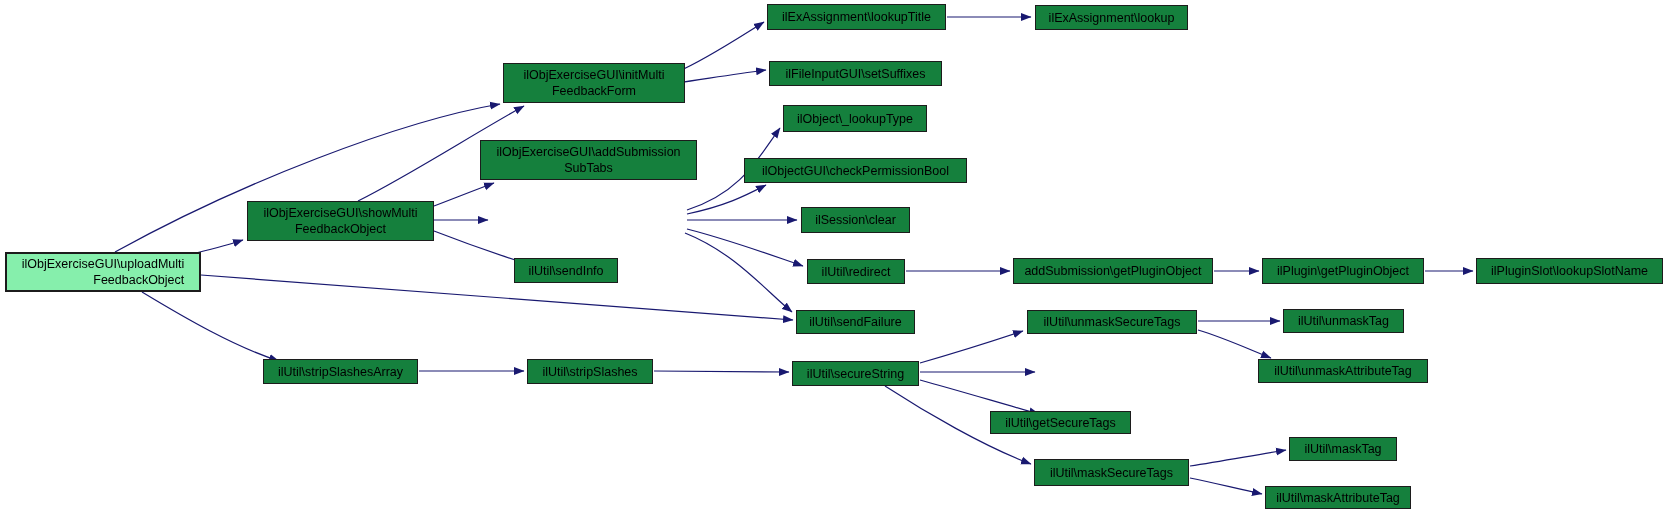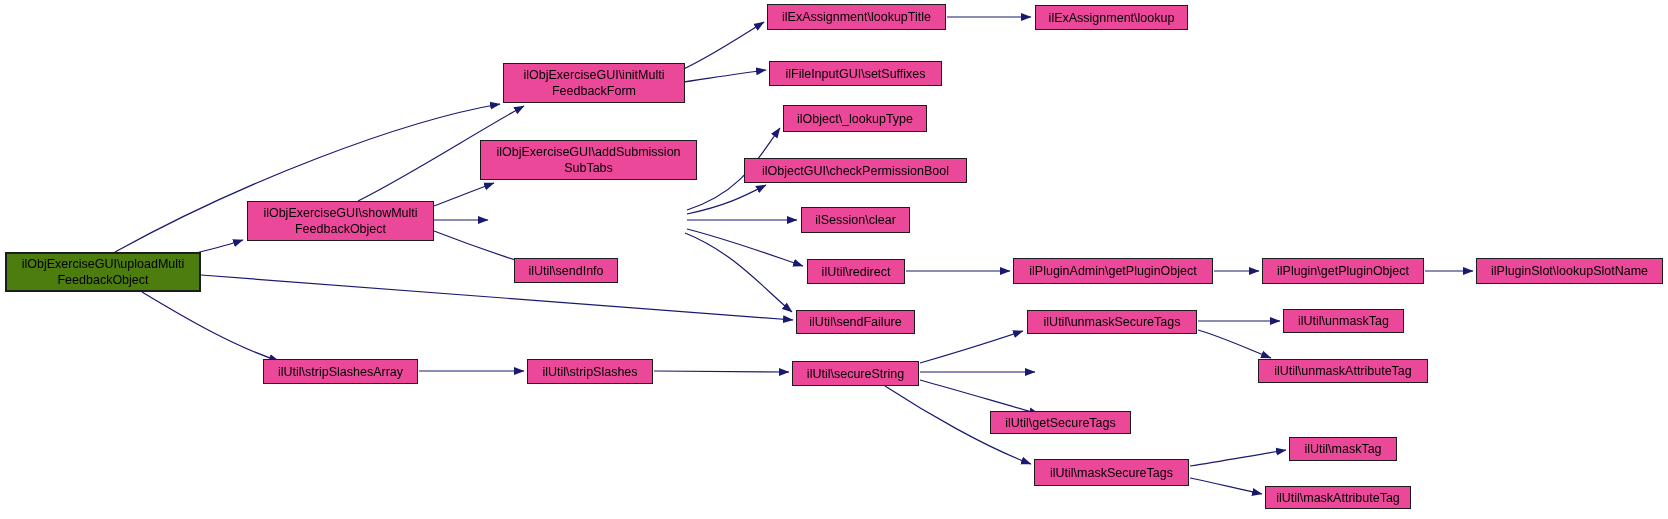--- a/index.html
+++ b/index.html
@@ -4,26 +4,26 @@
 <style>
   html,body { margin:0; padding:0; background:#ffffff; }
   .canvas {
     position:relative; width:1668px; height:519px; background:#ffffff;
     font-family:"Liberation Sans", sans-serif; overflow:hidden;
   }
   svg.edges { position:absolute; left:0; top:0; width:1668px; height:519px; }
   path.edge { fill:none; stroke:#191970; stroke-width:1.2px; }
   .node {
     position:absolute; box-sizing:border-box;
-    background:#ec4899; border:1px solid #1c1c1c; color:#000000;
+    background:#15803d; border:1px solid #1c1c1c; color:#000000;
     display:flex; align-items:center; justify-content:center;
     text-align:center; font-size:12.5px; line-height:1.28;
     white-space:pre-line; cursor:pointer;
   }
-  .node.root { background:#4d7c0f; border-width:2px; }
+  .node.root { background:#86efac; border-width:2px;text-align:right; }
 </style>
 </head>
 <body>
 
 <div class="canvas">
 
   <svg class="edges" xmlns="http://www.w3.org/2000/svg">
     <defs>
       <marker id="arrow" markerUnits="userSpaceOnUse" markerWidth="11" markerHeight="9" viewBox="0 0 11 9" refX="10" refY="4.5" orient="auto">
         <path d="M0,0.5 L10.5,4.5 L0,8.5 z" fill="#191970"></path>
@@ -70,21 +70,21 @@
 SubTabs</div>
   <div class="node" style="left:514px;top:258px;width:104px;height:25px">ilUtil\sendInfo</div>
   <div class="node" style="left:767px;top:4px;width:179px;height:26px">ilExAssignment\lookupTitle</div>
   <div class="node" style="left:769px;top:61px;width:173px;height:25px">ilFileInputGUI\setSuffixes</div>
   <div class="node" style="left:1035px;top:5px;width:153px;height:25px">ilExAssignment\lookup</div>
   <div class="node" style="left:783px;top:105px;width:144px;height:27px">ilObject\_lookupType</div>
   <div class="node" style="left:744px;top:158px;width:223px;height:25px">ilObjectGUI\checkPermissionBool</div>
   <div class="node" style="left:801px;top:207px;width:109px;height:26px">ilSession\clear</div>
   <div class="node" style="left:807px;top:259px;width:98px;height:25px">ilUtil\redirect</div>
   <div class="node" style="left:796px;top:310px;width:119px;height:24px">ilUtil\sendFailure</div>
-  <div class="node" style="left:1013px;top:258px;width:200px;height:26px">ilPluginAdmin\getPluginObject</div>
+  <div class="node" style="left:1013px;top:258px;width:200px;height:26px">addSubmission\getPluginObject</div>
   <div class="node" style="left:1262px;top:258px;width:162px;height:26px">ilPlugin\getPluginObject</div>
   <div class="node" style="left:1476px;top:258px;width:187px;height:26px">ilPluginSlot\lookupSlotName</div>
   <div class="node" style="left:263px;top:359px;width:155px;height:25px">ilUtil\stripSlashesArray</div>
   <div class="node" style="left:527px;top:359px;width:126px;height:25px">ilUtil\stripSlashes</div>
   <div class="node" style="left:792px;top:361px;width:127px;height:25px">ilUtil\secureString</div>
   <div class="node" style="left:1027px;top:310px;width:170px;height:24px">ilUtil\unmaskSecureTags</div>
   <div class="node" style="left:990px;top:411px;width:141px;height:23px">ilUtil\getSecureTags</div>
   <div class="node" style="left:1034px;top:459px;width:155px;height:27px">ilUtil\maskSecureTags</div>
   <div class="node" style="left:1289px;top:437px;width:108px;height:24px">ilUtil\maskTag</div>
   <div class="node" style="left:1283px;top:309px;width:121px;height:24px">ilUtil\unmaskTag</div>

